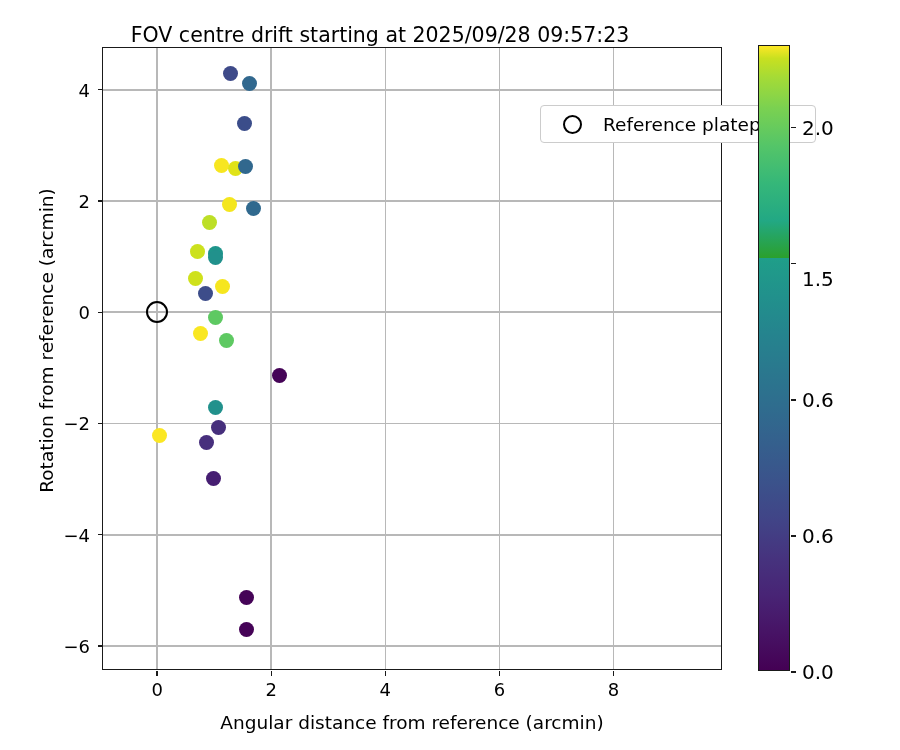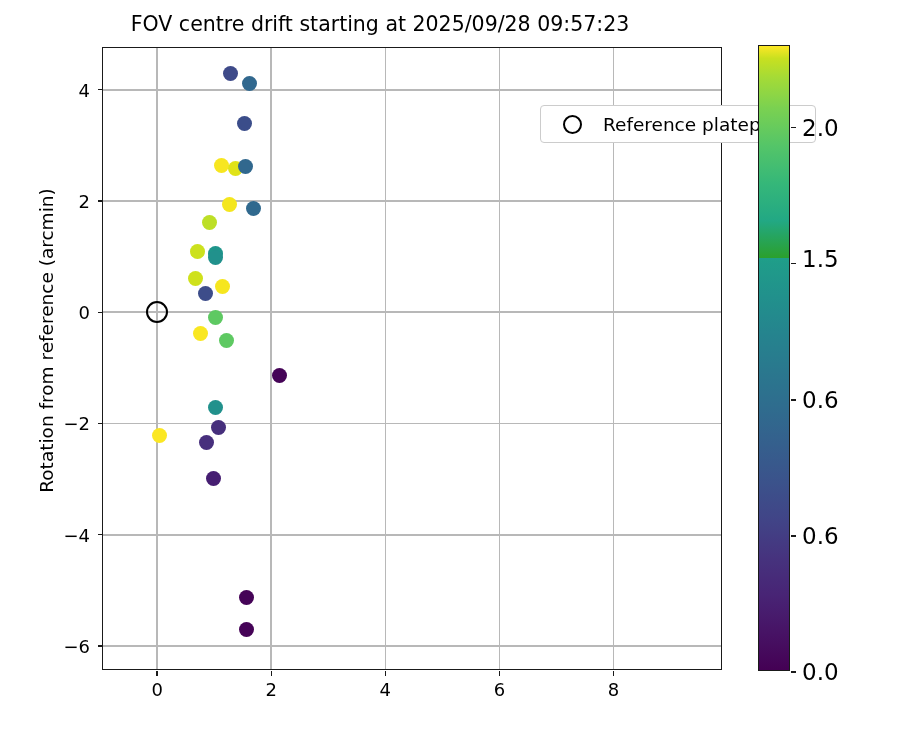--- a/index.html
+++ b/index.html
@@ -16,21 +16,21 @@
   }
   #figure {
     position: absolute;
     left: 0; top: 0;
     width: 900px;
     height: 750px;
   }
   .fig-title {
     position: absolute;
     left: 0;
-    top: 12px;
+    top: 23px;
     width: 760px;
     text-align: center;
     font-size: 20.5px;
     color: #000000;
     letter-spacing: 0px;
     white-space: nowrap;
   }
   
   #axes {
     position: absolute;
@@ -196,21 +196,21 @@
   .cb-tick {
     position: absolute;
     left: 32px;
     width: 5px;
     height: 1.4px;
     background: #1a1a1a;
   }
   .cb-ticklabel {
     position: absolute;
     left: 43px;
-    font-size: 23px;
+    font-size: 20px;
     color: #000000;
     transform: translateY(-50%);
     white-space: nowrap;
   }
 </style>
 </head>
 <body>
 
 <div id="figure">
 
@@ -280,29 +280,30 @@
       <div class="tick-mark-y" style="top: 374.769px;"></div>
       <div class="ticklabel-y" style="top: 375.469px;">−2</div>
       <div class="tick-mark-y" style="top: 263.519px;"></div>
       <div class="ticklabel-y" style="top: 264.219px;">0</div>
       <div class="tick-mark-y" style="top: 152.269px;"></div>
       <div class="ticklabel-y" style="top: 152.969px;">2</div>
       <div class="tick-mark-y" style="top: 41.0187px;"></div>
       <div class="ticklabel-y" style="top: 41.7188px;">4</div>
     </div>
 
+  <div id="xlabel">Angular distance from reference (arcmin)</div>
   <div id="ylabel">Rotation from reference (arcmin)</div>
 
   <div id="colorbar-axes">
     <div id="colorbar-gradient"></div>
   <div class="cb-tick" style="top: 625.3px;"></div>
       <div class="cb-ticklabel" style="top: 626px;">0.0</div>
       <div class="cb-tick" style="top: 489.213px;"></div>
       <div class="cb-ticklabel" style="top: 489.913px;">0.6</div>
       <div class="cb-tick" style="top: 353.126px;"></div>
       <div class="cb-ticklabel" style="top: 353.826px;">0.6</div>
       <div class="cb-tick" style="top: 217.039px;"></div>
-      <div class="cb-ticklabel" style="top: 213px; text-align: center;">1.5</div>
+      <div class="cb-ticklabel" style="top: 233px; text-align: center;">1.5</div>
       <div class="cb-tick" style="top: 80.9522px;"></div>
       <div class="cb-ticklabel" style="top: 81.6522px;">2.0</div>
     </div>
 
 </div>
 
 </body></html>

